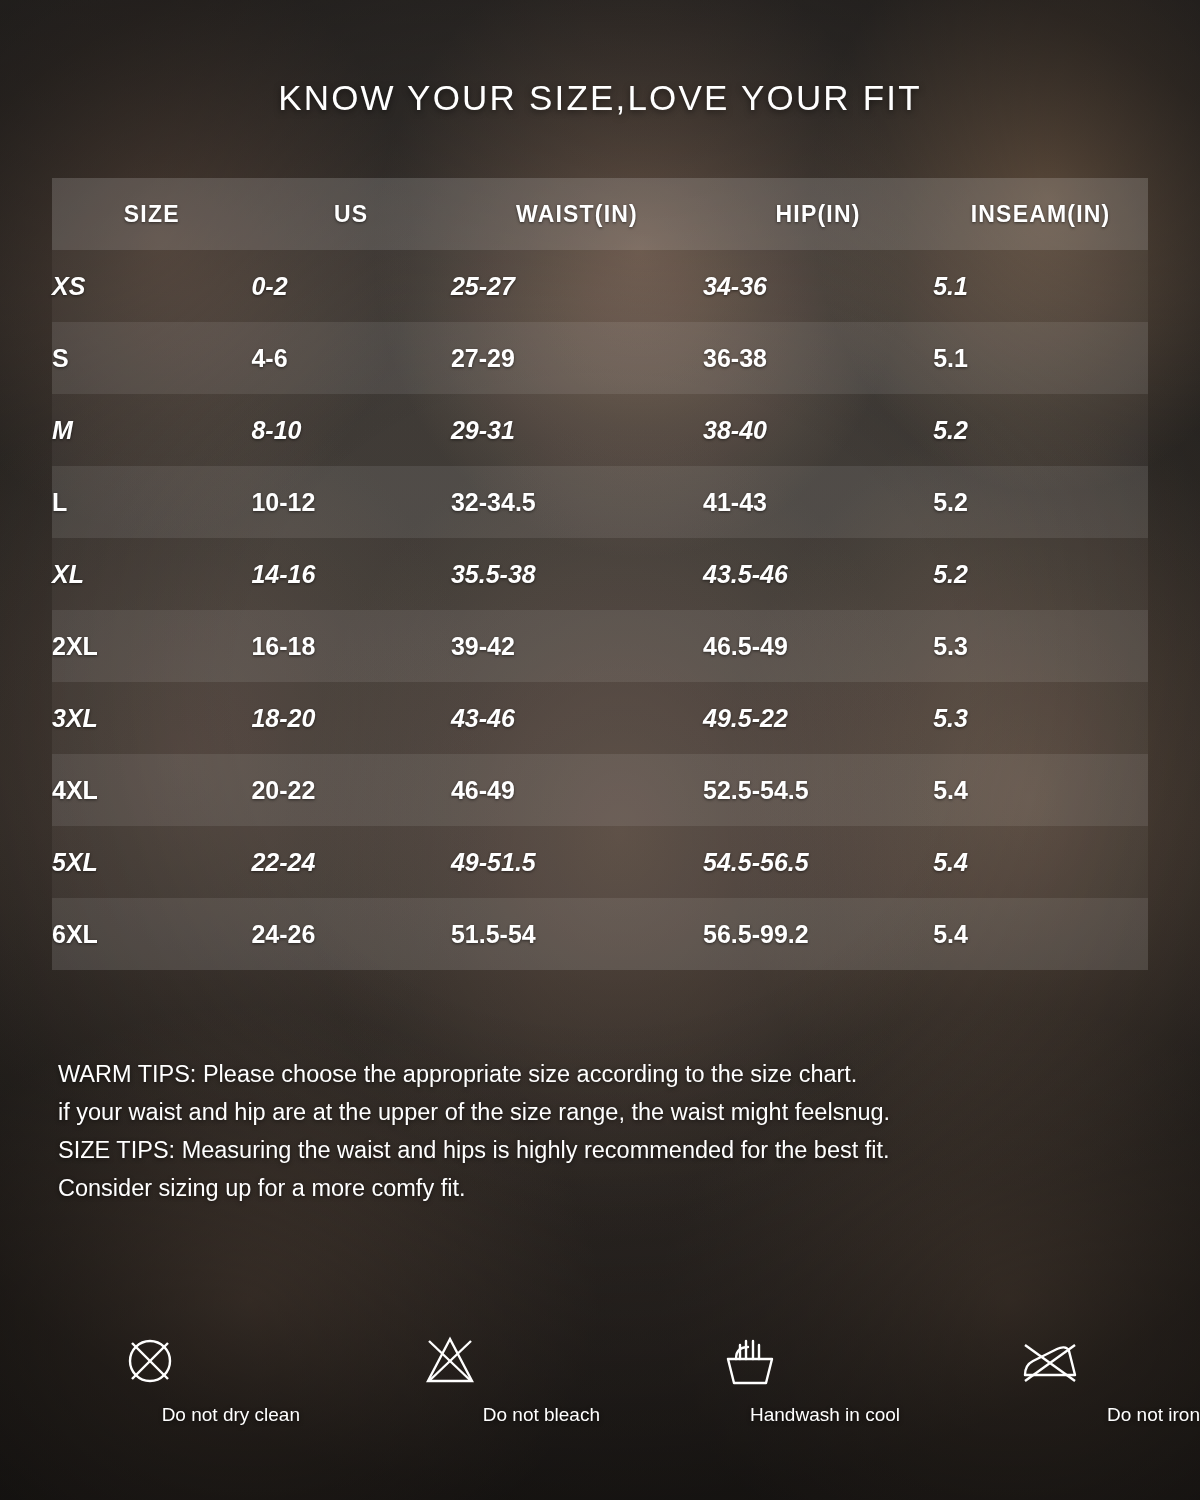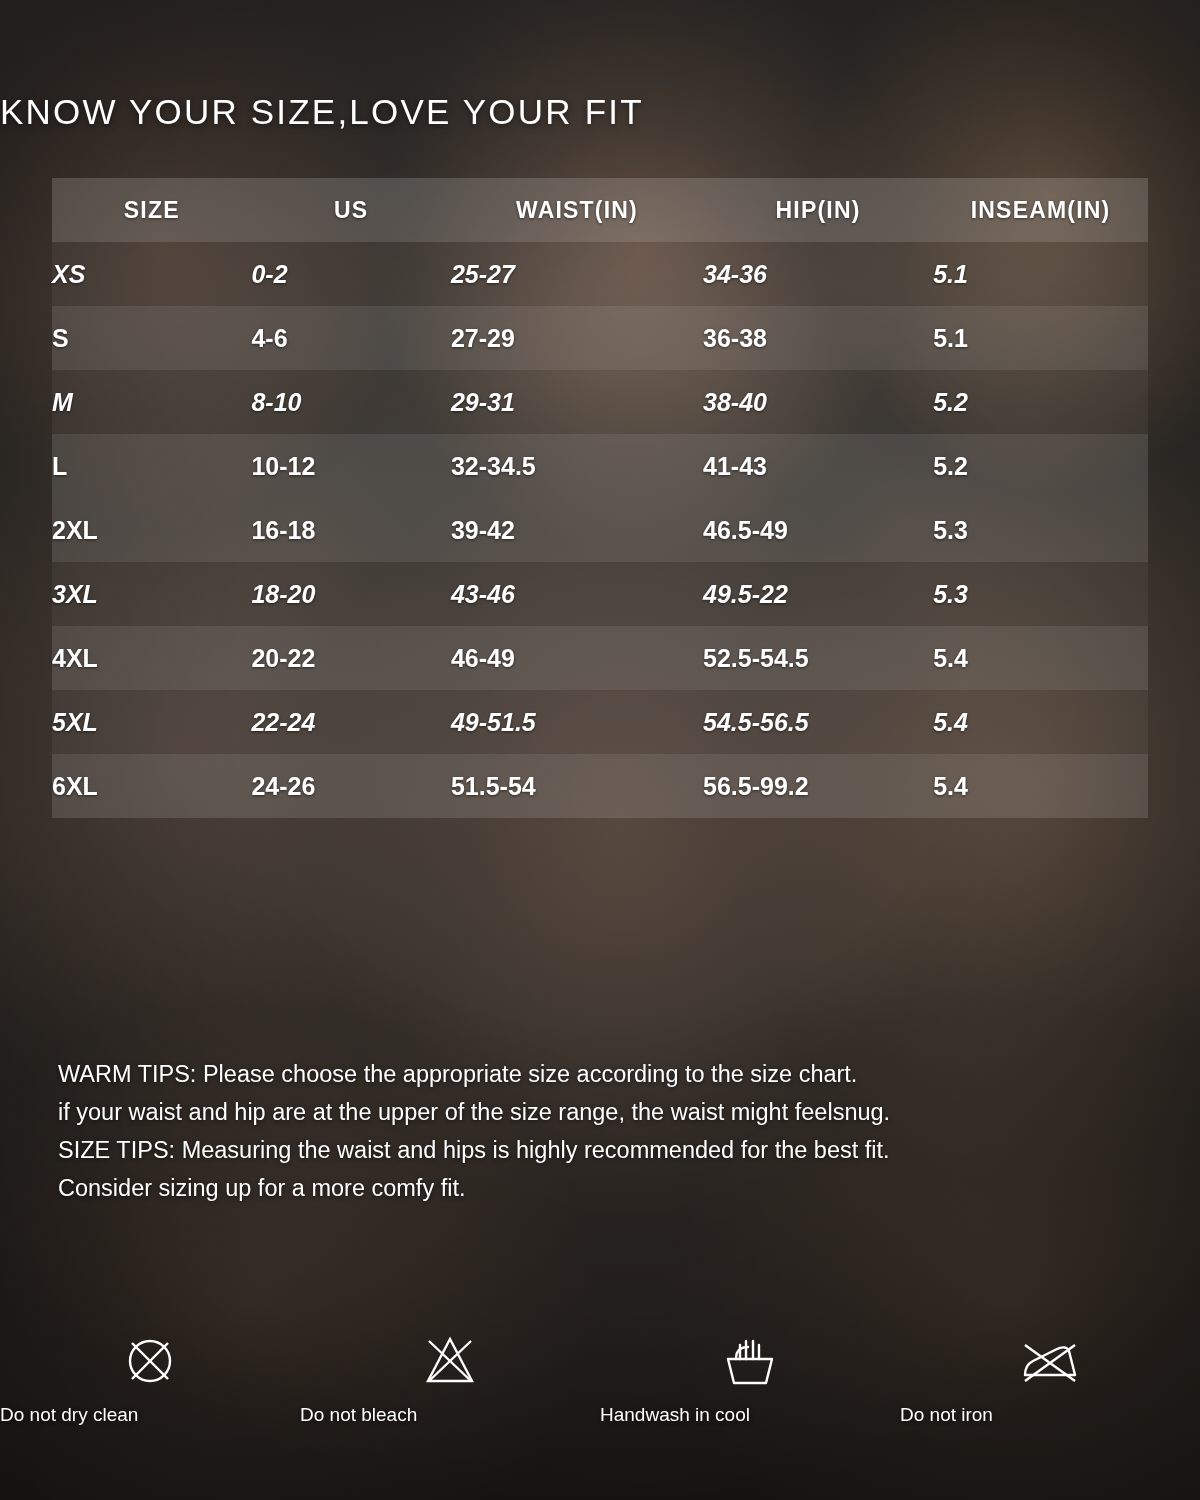--- a/index.html
+++ b/index.html
@@ -47,24 +47,24 @@
   .page {
     position: relative;
     z-index: 3;
     width: 1200px;
     height: 1500px;
   }
 
   
   .title {
     position: absolute;
-    top: 92px;
+    top: 78px;
     left: 0;
     width: 1200px;
-    text-align: left;
+    text-align: center;
     font-size: 35px;
     letter-spacing: 2.2px;
     font-weight: 400;
     color: #ffffff;
     text-shadow: 0 2px 6px rgba(0,0,0,0.5);
   }
 
   
   .table-wrap {
     position: absolute;
@@ -74,21 +74,21 @@
   }
   table.size-chart {
     width: 100%;
     border-collapse: collapse;
     table-layout: fixed;
   }
   table.size-chart td, table.size-chart th {
     font-size: 25px;
     font-weight: bold;
     color: #ffffff;
-    height: 64px;
+    height: 72px;
     padding: 0;
     text-shadow: 0 1px 3px rgba(0,0,0,0.55);
   }
   table.size-chart th {
     font-size: 23px;
     letter-spacing: 1.2px;
   }
   tr.hrow { background: rgba(255,255,255,0.17); }
   tr.r-even { background: rgba(255,255,255,0.13); }
   tr.r-odd  { background: rgba(255,255,255,0.05); font-style: italic; }
@@ -115,21 +115,21 @@
   
   .care {
     position: absolute;
     left: 0;
     top: 1330px;
     width: 1200px;
     display: flex;
   }
   .care-item {
     flex: 1 1 25%;
-    text-align: left;
+    text-align: right;
   }
   .care-item .glyph {
     height: 62px;
     display: flex;
     align-items: center;
     justify-content: center;
   }
   .care-item .cap {
     margin-top: 12px;
     font-size: 19px;
@@ -188,20 +188,27 @@
           <td>38-40</td>
           <td>5.2</td>
         </tr>
         <tr class="r-even">
           <td>L</td>
           <td>10-12</td>
           <td>32-34.5</td>
           <td>41-43</td>
           <td>5.2</td>
         </tr>
+        <tr class="r-odd">
+          <td>XL</td>
+          <td>14-16</td>
+          <td>35.5-38</td>
+          <td>43.5-46</td>
+          <td>5.2</td>
+        </tr>
         <tr class="r-even">
           <td>2XL</td>
           <td>16-18</td>
           <td>39-42</td>
           <td>46.5-49</td>
           <td>5.3</td>
         </tr>
         <tr class="r-odd">
           <td>3XL</td>
           <td>18-20</td>

